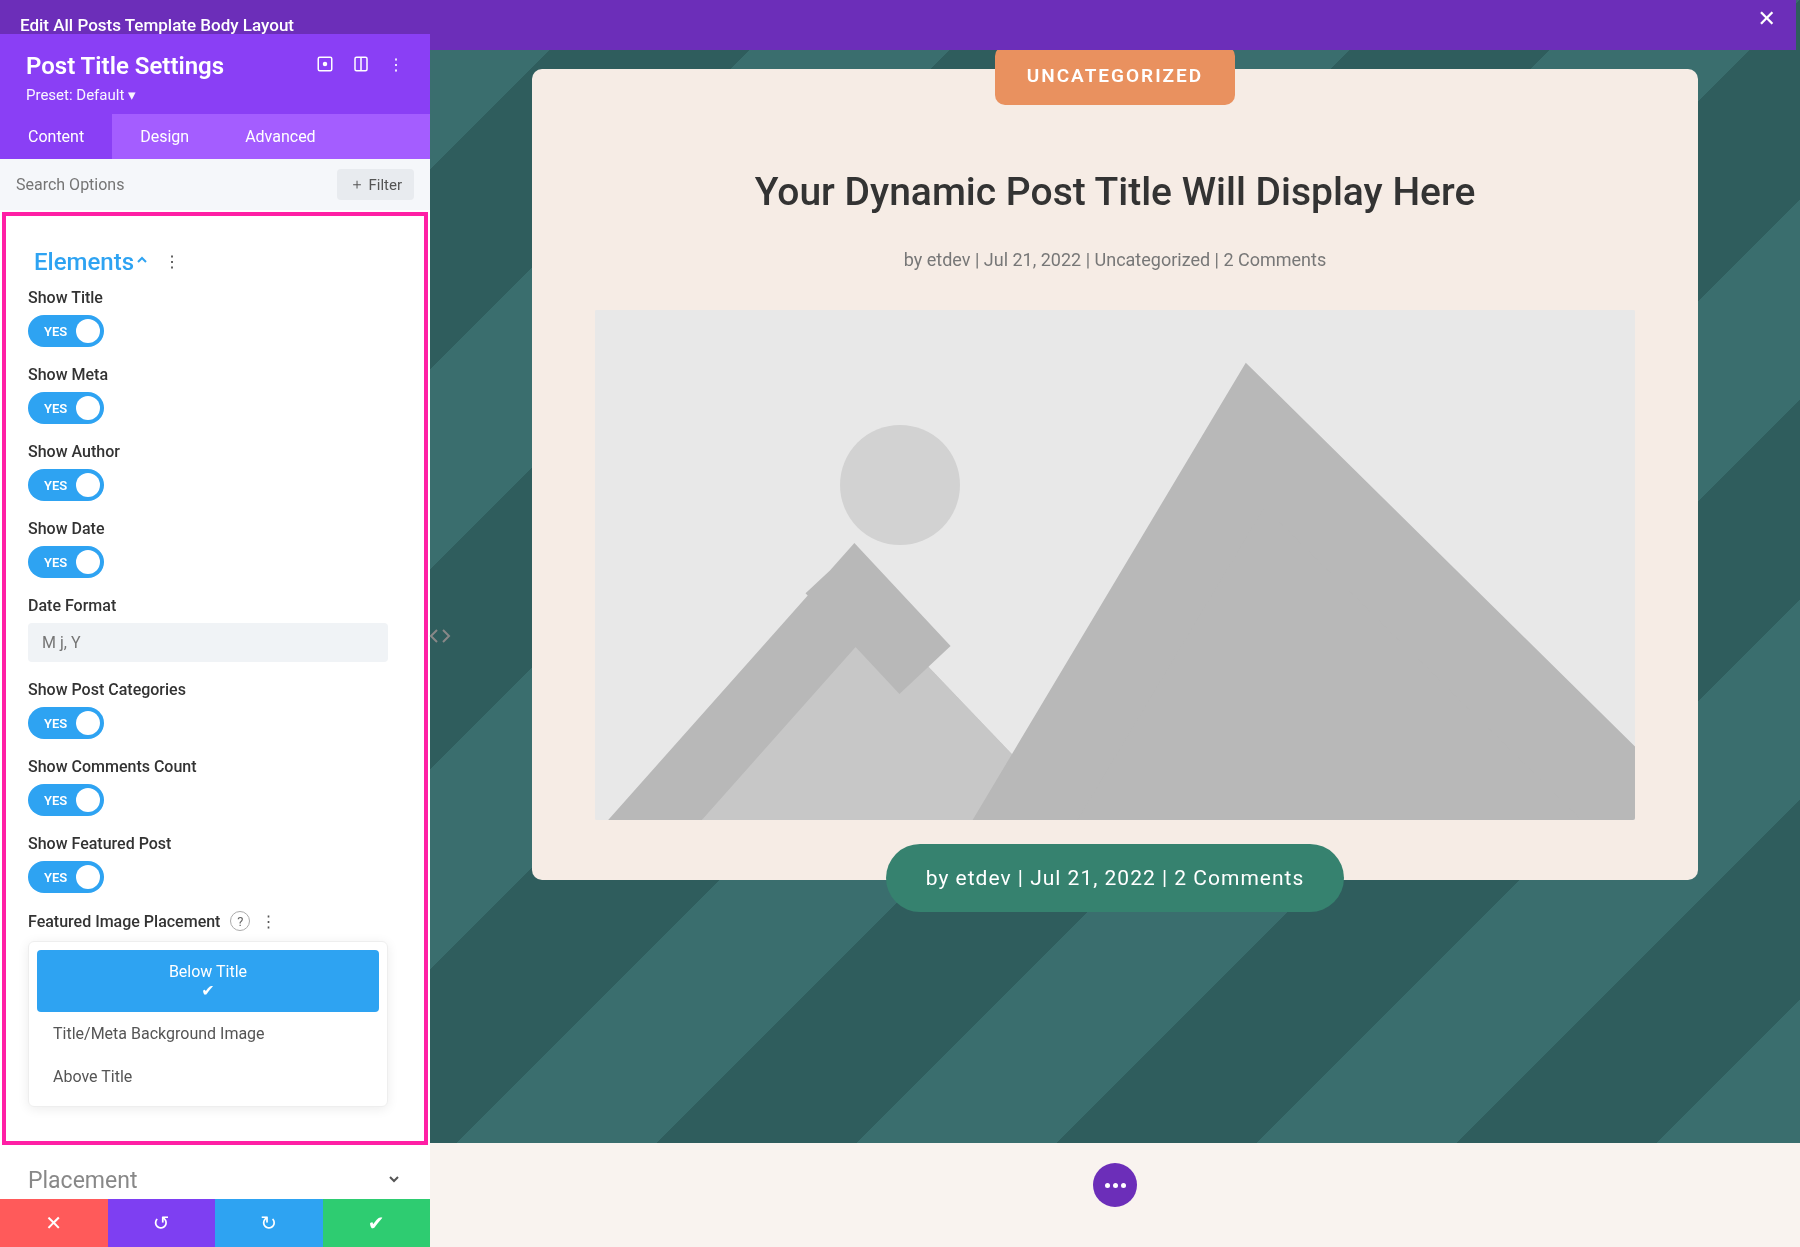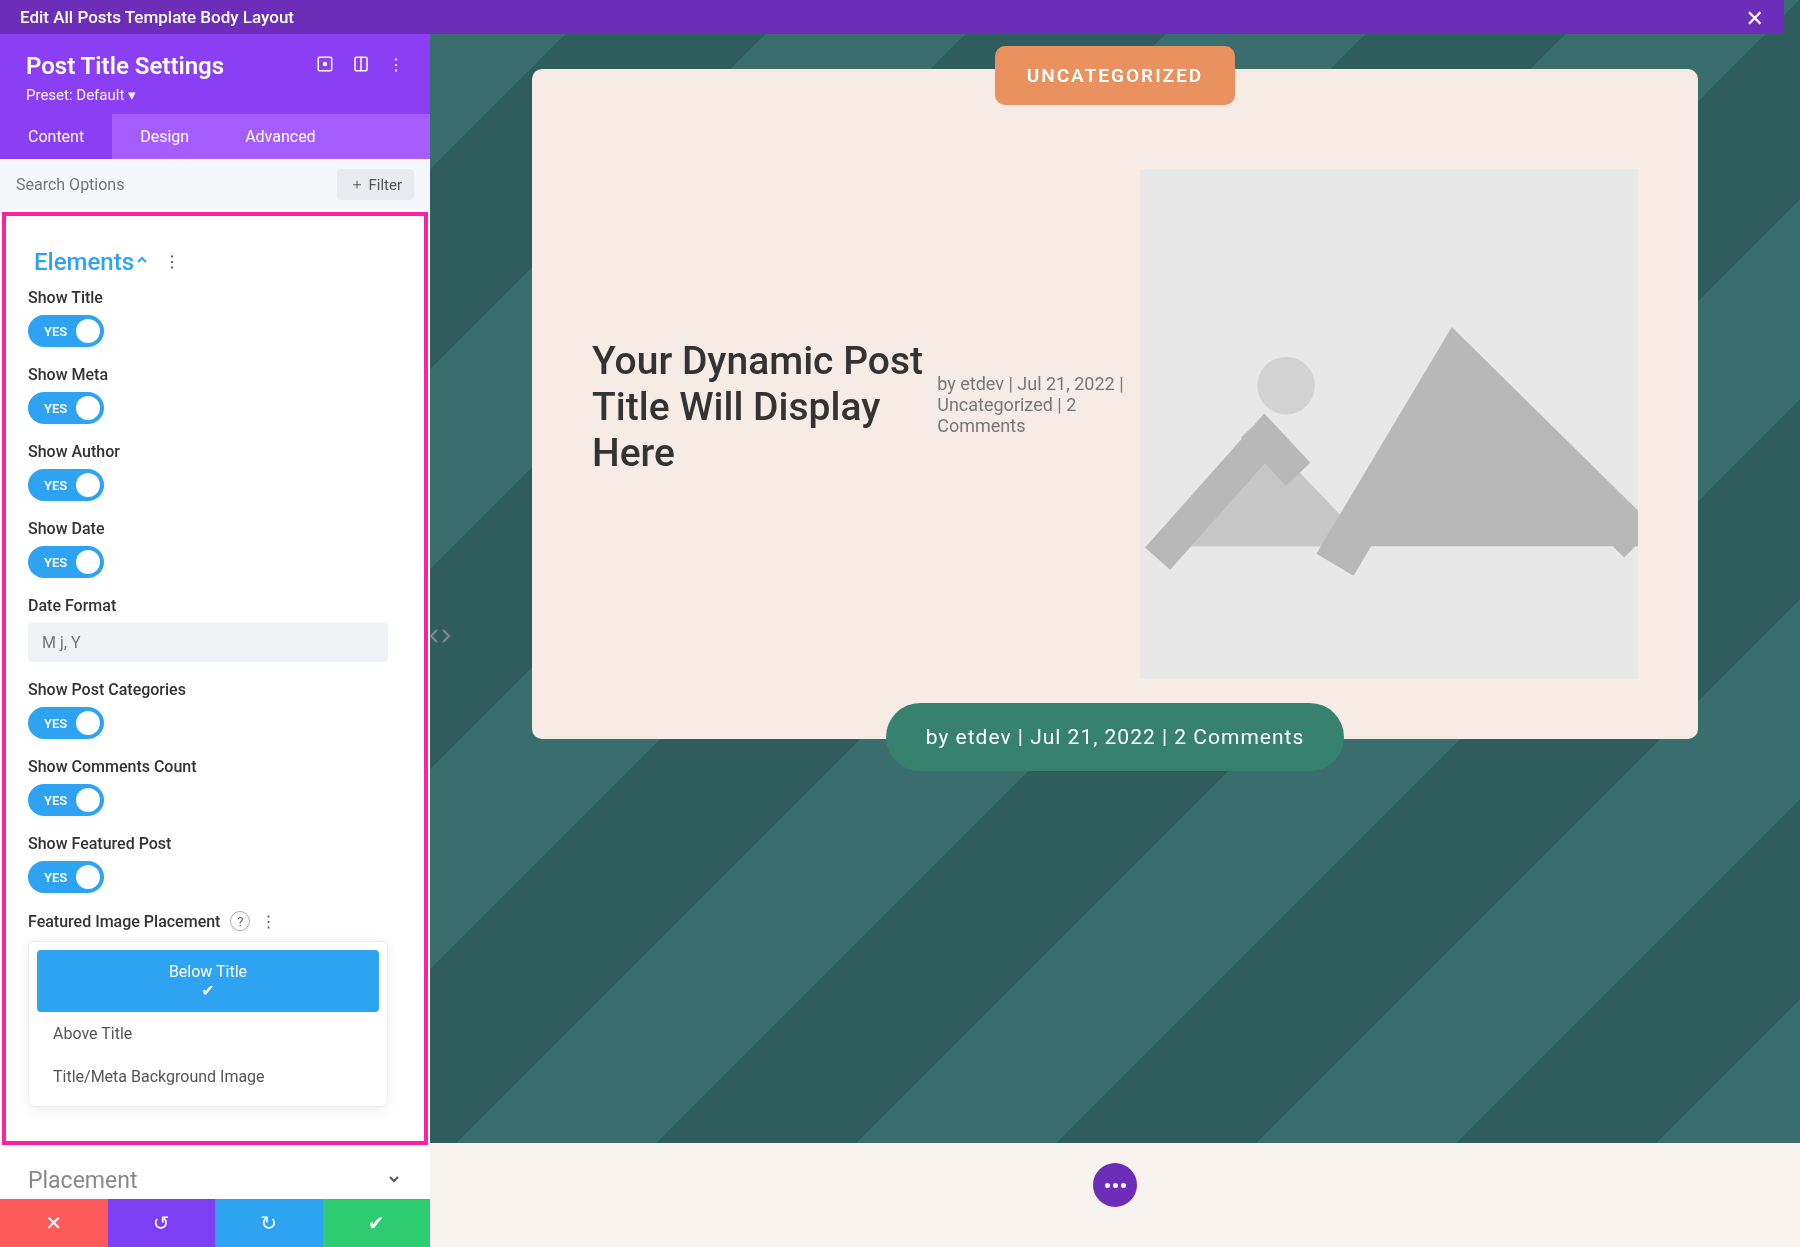--- a/index.html
+++ b/index.html
@@ -1,20 +1,20 @@
 <!DOCTYPE html>
 <html><head>
 <meta charset="utf-8">
 <style>
 * { margin: 0; padding: 0; box-sizing: border-box; font-family: -apple-system, BlinkMacSystemFont, "Segoe UI", Roboto, sans-serif; }
 body { width: 1800px; height: 1247px; overflow: hidden; background: #3a6e6e; position: relative; }
 
 .geo-bg { position: absolute; top: 0; left: 0; width: 100%; height: 100%; background: linear-gradient(135deg, #3a6e6e 25%, #2f5d5d 25%, #2f5d5d 50%, #3a6e6e 50%, #3a6e6e 75%, #2f5d5d 75%); background-size: 400px 400px; }
 
-.top-bar { position: absolute; top: 0; left: 0; right: 16px; height: 34px; background: #6c2eb9; color: #fff; display: flex; align-items: center; padding: 0 20px; font-size: 17px; font-weight: 500; z-index: 10; }
+.top-bar { position: absolute; top: 0; left: 0; right: 4px; height: 50px; background: #6c2eb9; color: #fff; display: flex; align-items: center; padding: 0 20px; font-size: 17px; font-weight: 500; z-index: 10; }
 .close-x { position: absolute; right: 20px; top: 6px; font-size: 22px; color: #fff; cursor: pointer; }
 
 .sidebar { position: absolute; top: 34px; left: 0; width: 430px; bottom: 0; background: #fff; z-index: 10; display: flex; flex-direction: column; }
 
 .sb-header { background: #8a3ff5; color: #fff; padding: 18px 26px 10px; }
 .sb-title-row { display: flex; align-items: center; justify-content: space-between; }
 .sb-title { font-size: 24px; font-weight: 600; }
 .sb-icons { display: flex; gap: 18px; }
 .sb-icons span { cursor: pointer; }
 .preset { font-size: 15px; margin-top: 6px; opacity: 0.95; }
@@ -61,21 +61,21 @@
 .fbtn.undo { background: #7e3ff2; }
 .fbtn.redo { background: #2ea3f2; }
 .fbtn.save { background: #2ecc71; }
 
 .drag-handle { position: absolute; left: 428px; top: 50%; width: 24px; height: 24px; color: #888; z-index: 11; }
 
 .preview { position: absolute; top: 34px; left: 430px; right: 0; bottom: 0; display: flex; flex-direction: column; align-items: center; }
 
 .badge { background: #e9915f; color: #fff; padding: 18px 32px; font-size: 19px; letter-spacing: 2px; font-weight: 600; border-radius: 10px; margin-top: 12px; z-index: 2; }
 
-.card { background: #f6ece5; width: 1166px; border-radius: 10px; margin-top: -36px; padding: 100px 60px 60px; display: flex; flex-direction: row; align-items: center; position: relative; }
+.card { background: #f6ece5; width: 1166px; border-radius: 10px; margin-top: -36px; padding: 100px 60px 60px; display: flex; flex-direction: column; align-items: center; position: relative; }
 .post-title { font-size: 39px; color: #333; font-weight: 500; margin-bottom: 34px; }
 .meta { font-size: 18px; color: #777; margin-bottom: 40px; }
 .featured-img { width: 1040px; height: 510px; background: #e8e8e8; position: relative; overflow: hidden; border-radius: 2px; }
 
 .meta-badge { background: #36826f; color: #fff; padding: 22px 40px; font-size: 21px; letter-spacing: 1px; border-radius: 40px; margin-top: -36px; z-index: 2; position: relative; }
 
 .bottom-area { position: absolute; bottom: 0; left: 430px; right: 0; height: 104px; background: #f9f3ef; z-index: 1; }
 .fab { position: absolute; bottom: 40px; left: calc(430px + (1370px/2) - 22px); width: 44px; height: 44px; background: #6c2eb9; border-radius: 50%; display: flex; align-items: center; justify-content: center; color: #fff; z-index: 5; cursor: pointer; }
 .fab-dots { display: flex; gap: 3px; }
 .fab-dots span { width: 5px; height: 5px; background: #fff; border-radius: 50%; }
@@ -203,22 +203,22 @@
         <div class="label-row">
           <span class="field-label" style="margin-bottom:0">Featured Image Placement</span>
           <span class="help-circle">?</span>
           <span class="dots-v">⋮</span>
         </div>
         <div class="dropdown">
           <div class="dd-item selected">
             <span>Below Title</span>
             <span>✔</span>
           </div>
+          <div class="dd-item">Title/Meta Background Image</div>
           <div class="dd-item">Above Title</div>
-          <div class="dd-item">Title/Meta Background Image</div>
         </div>
       </div>
     </div>
 
     <div class="bg-section">
       <span class="bg-title">Placement</span>
       <span class="chev">
         <svg width="16" height="16" viewBox="0 0 24 24" fill="none" stroke="#555" stroke-width="3">
             <polyline points="6 9 12 15 18 9"></polyline>
           </svg>

